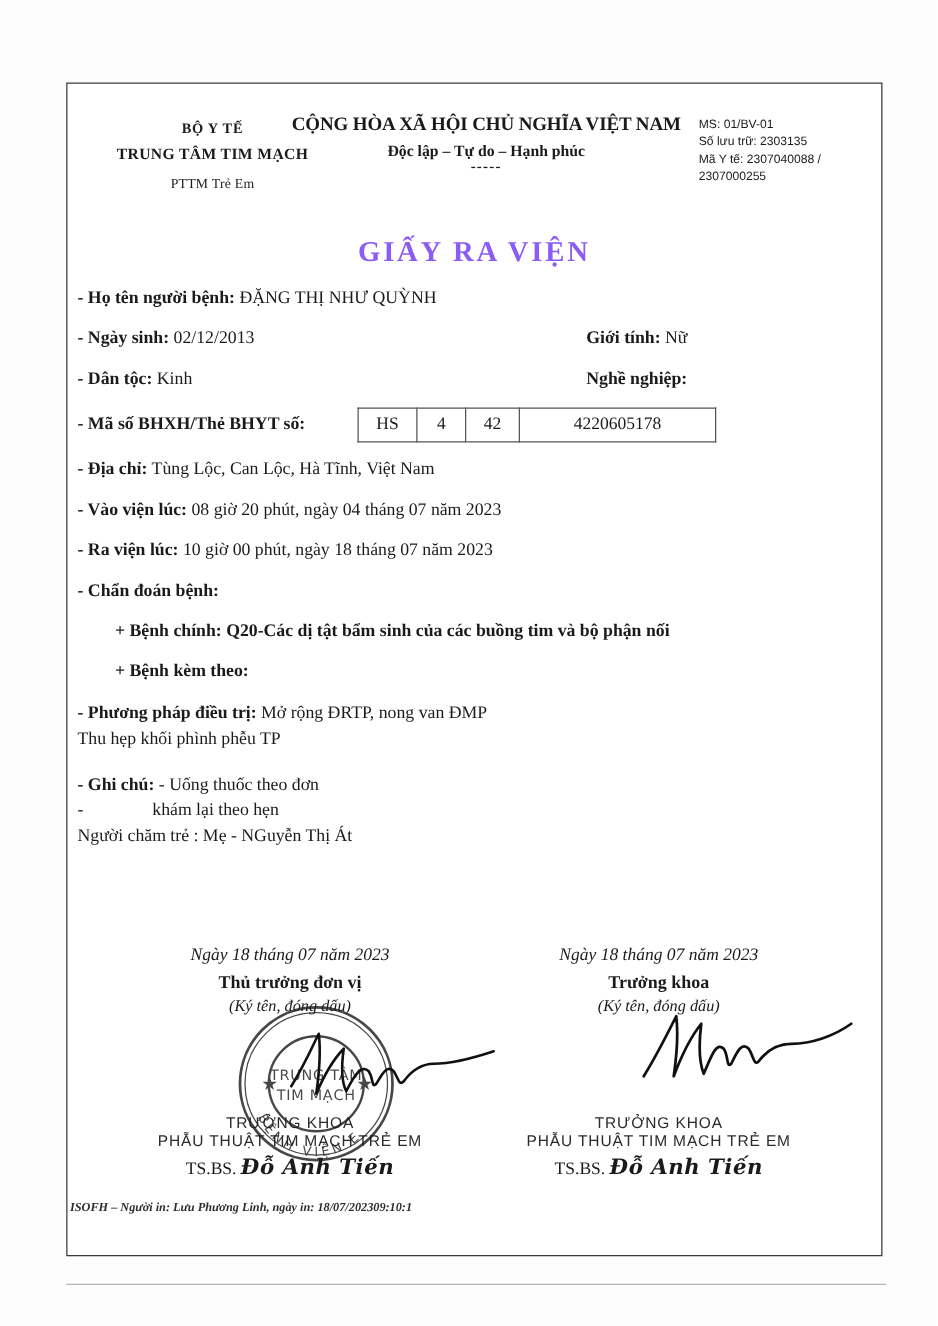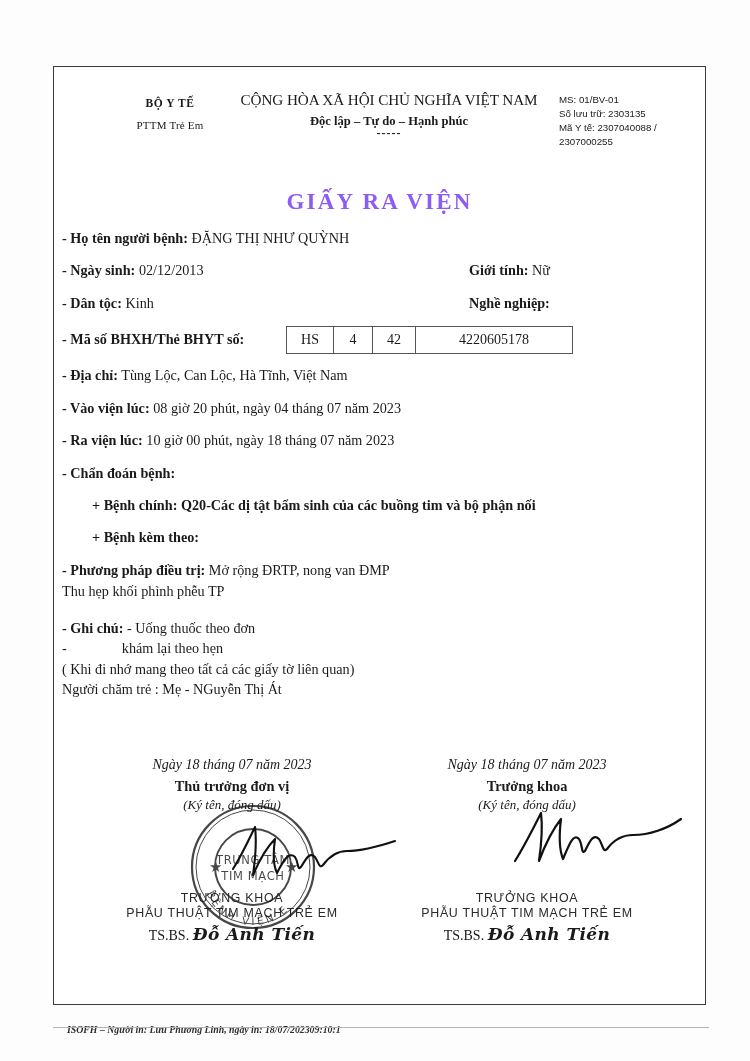--- a/index.html
+++ b/index.html
@@ -69,21 +69,21 @@
   }
   .hdr-center {
     position: absolute;
     left: 175px;
     top: 0px;
     width: 320px;
     text-align: center;
   }
   .hdr-center .nat {
     font-size: 15.2px;
-    font-weight: normal;
+    font-weight: bold;
     letter-spacing: -0.1px;
     white-space: nowrap;
   }
   .hdr-center .motto {
     font-size: 12.6px;
     font-weight: bold;
     margin-top: 5px;
   }
   .hdr-center .rule {
     font-size: 12px;
@@ -258,28 +258,27 @@
     top: 46px;
     width: 128px;
     height: 128px;
     opacity: 0.82;
   }
 
   
   #footer {
     position: absolute;
     left: 56px;
-    top: 1024px;
+    top: 961px;
     width: 650px;
     font-size: 9.8px;
     font-style: italic;
     font-weight: bold;
     color: #2d2d2d;
     font-family: "Liberation Serif", serif;
-    margin-left: 11px;
   }
   #footer-rule {
     position: absolute;
     left: 53px;
     top: 1027px;
     width: 656px;
     height: 1px;
     background: #b5b5b5;
   }
 </style>
@@ -287,20 +286,21 @@
 <body>
 
 <div id="page">
 
   <div id="doc-frame">
 
     <div class="hdr">
 
       <div class="hdr-left">
         <div class="l1">BỘ Y TẾ</div>
+        <div class="l2">TRUNG TÂM TIM MẠCH</div>
         <div class="l3">PTTM Trẻ Em</div>
       </div>
 
       <div class="hdr-center">
         <div class="nat">CỘNG HÒA XÃ HỘI CHỦ NGHĨA VIỆT NAM</div>
         <div class="motto">Độc lập – Tự do – Hạnh phúc</div>
         <div class="rule">-----</div>
       </div>
 
       <div class="hdr-right">
@@ -392,23 +392,20 @@
 
       <div class="note-block">
         <div>
           <span class="lbl">- Ghi chú:</span>
           <span class="val">- Uống  thuốc  theo đơn</span>
         </div>
         <div>
           <span class="val">-</span>
           <span class="note-ind"></span>
           <span class="val">khám lại theo hẹn</span>
-        </div>
-        <div>
-          <span class="val">( Khi đi nhớ mang theo tất cả các giấy tờ liên quan)</span>
         </div>
         <div>
           <span class="val">Người chăm trẻ : Mẹ - NGuyễn Thị Át</span>
         </div>
       </div>
 
     </div>
 
     <div id="sig-area">
 

